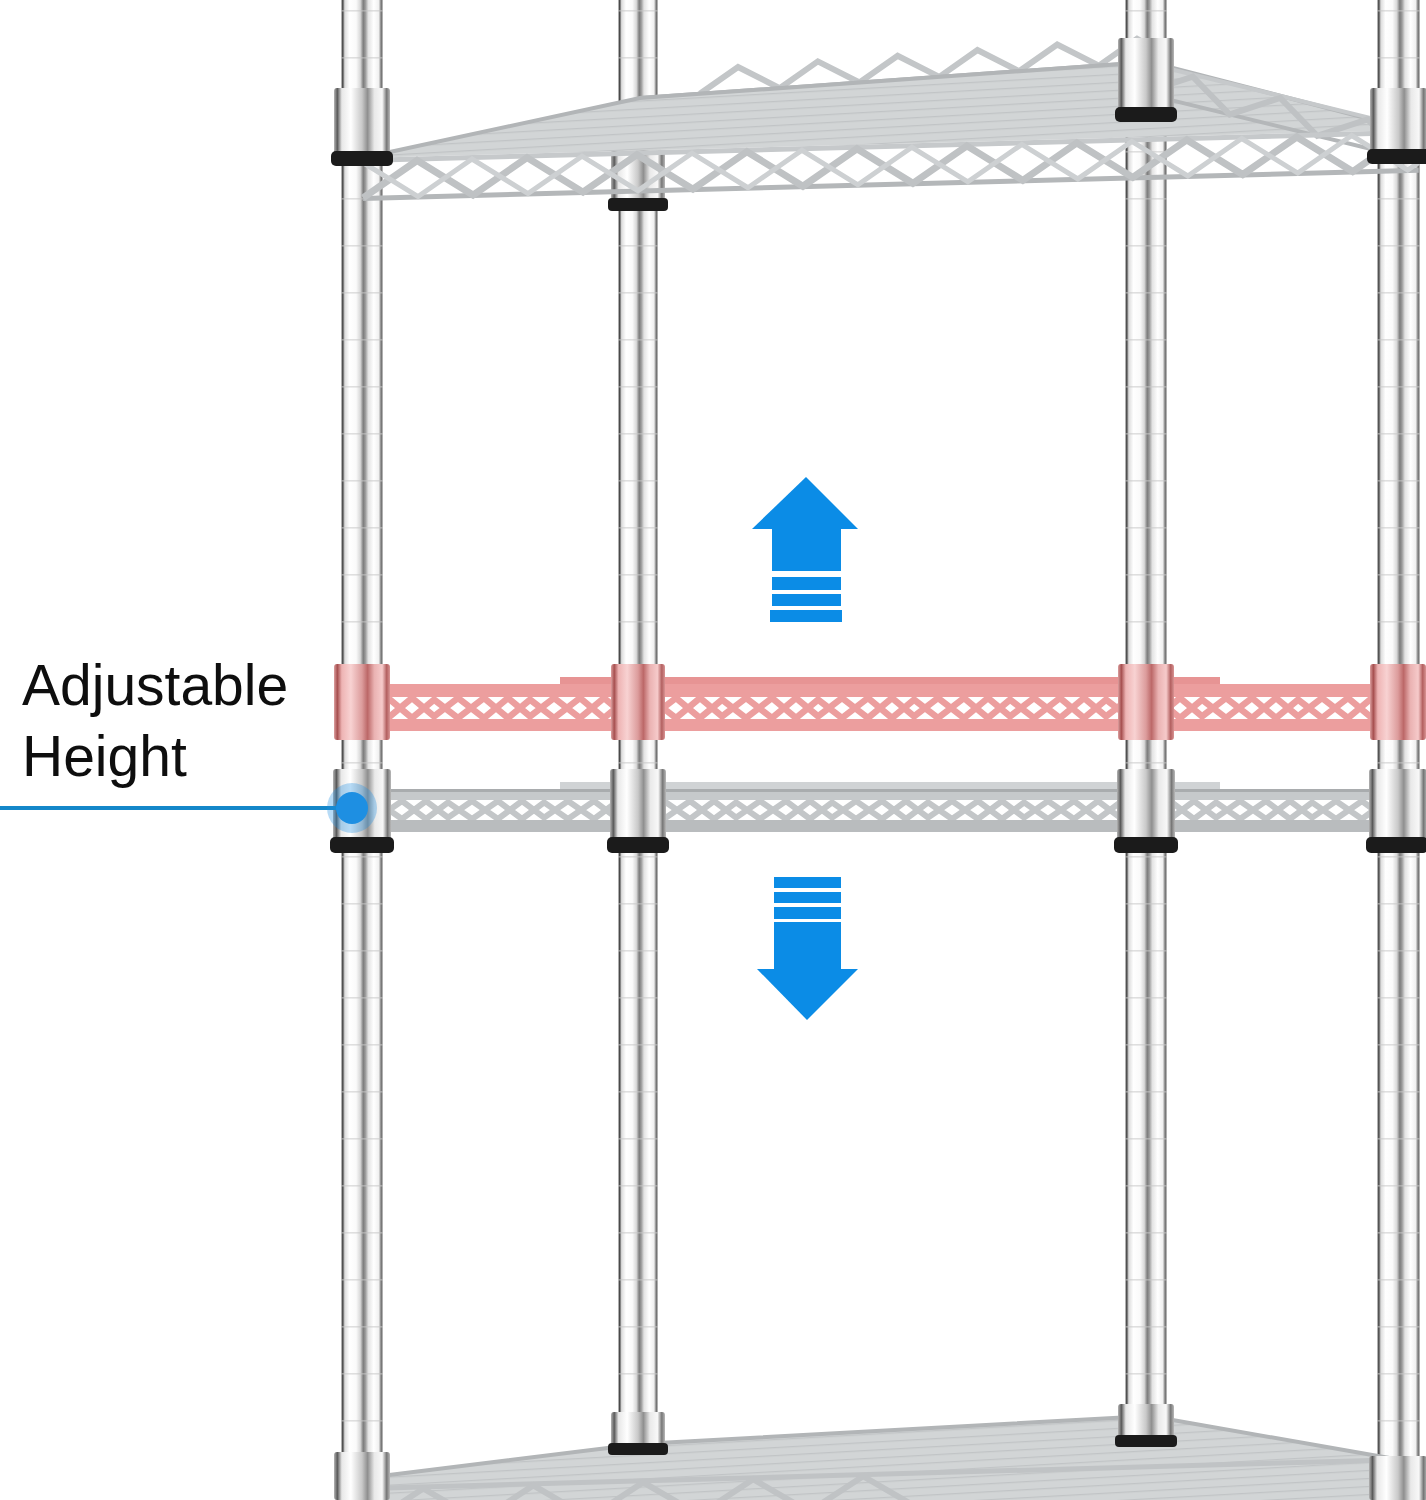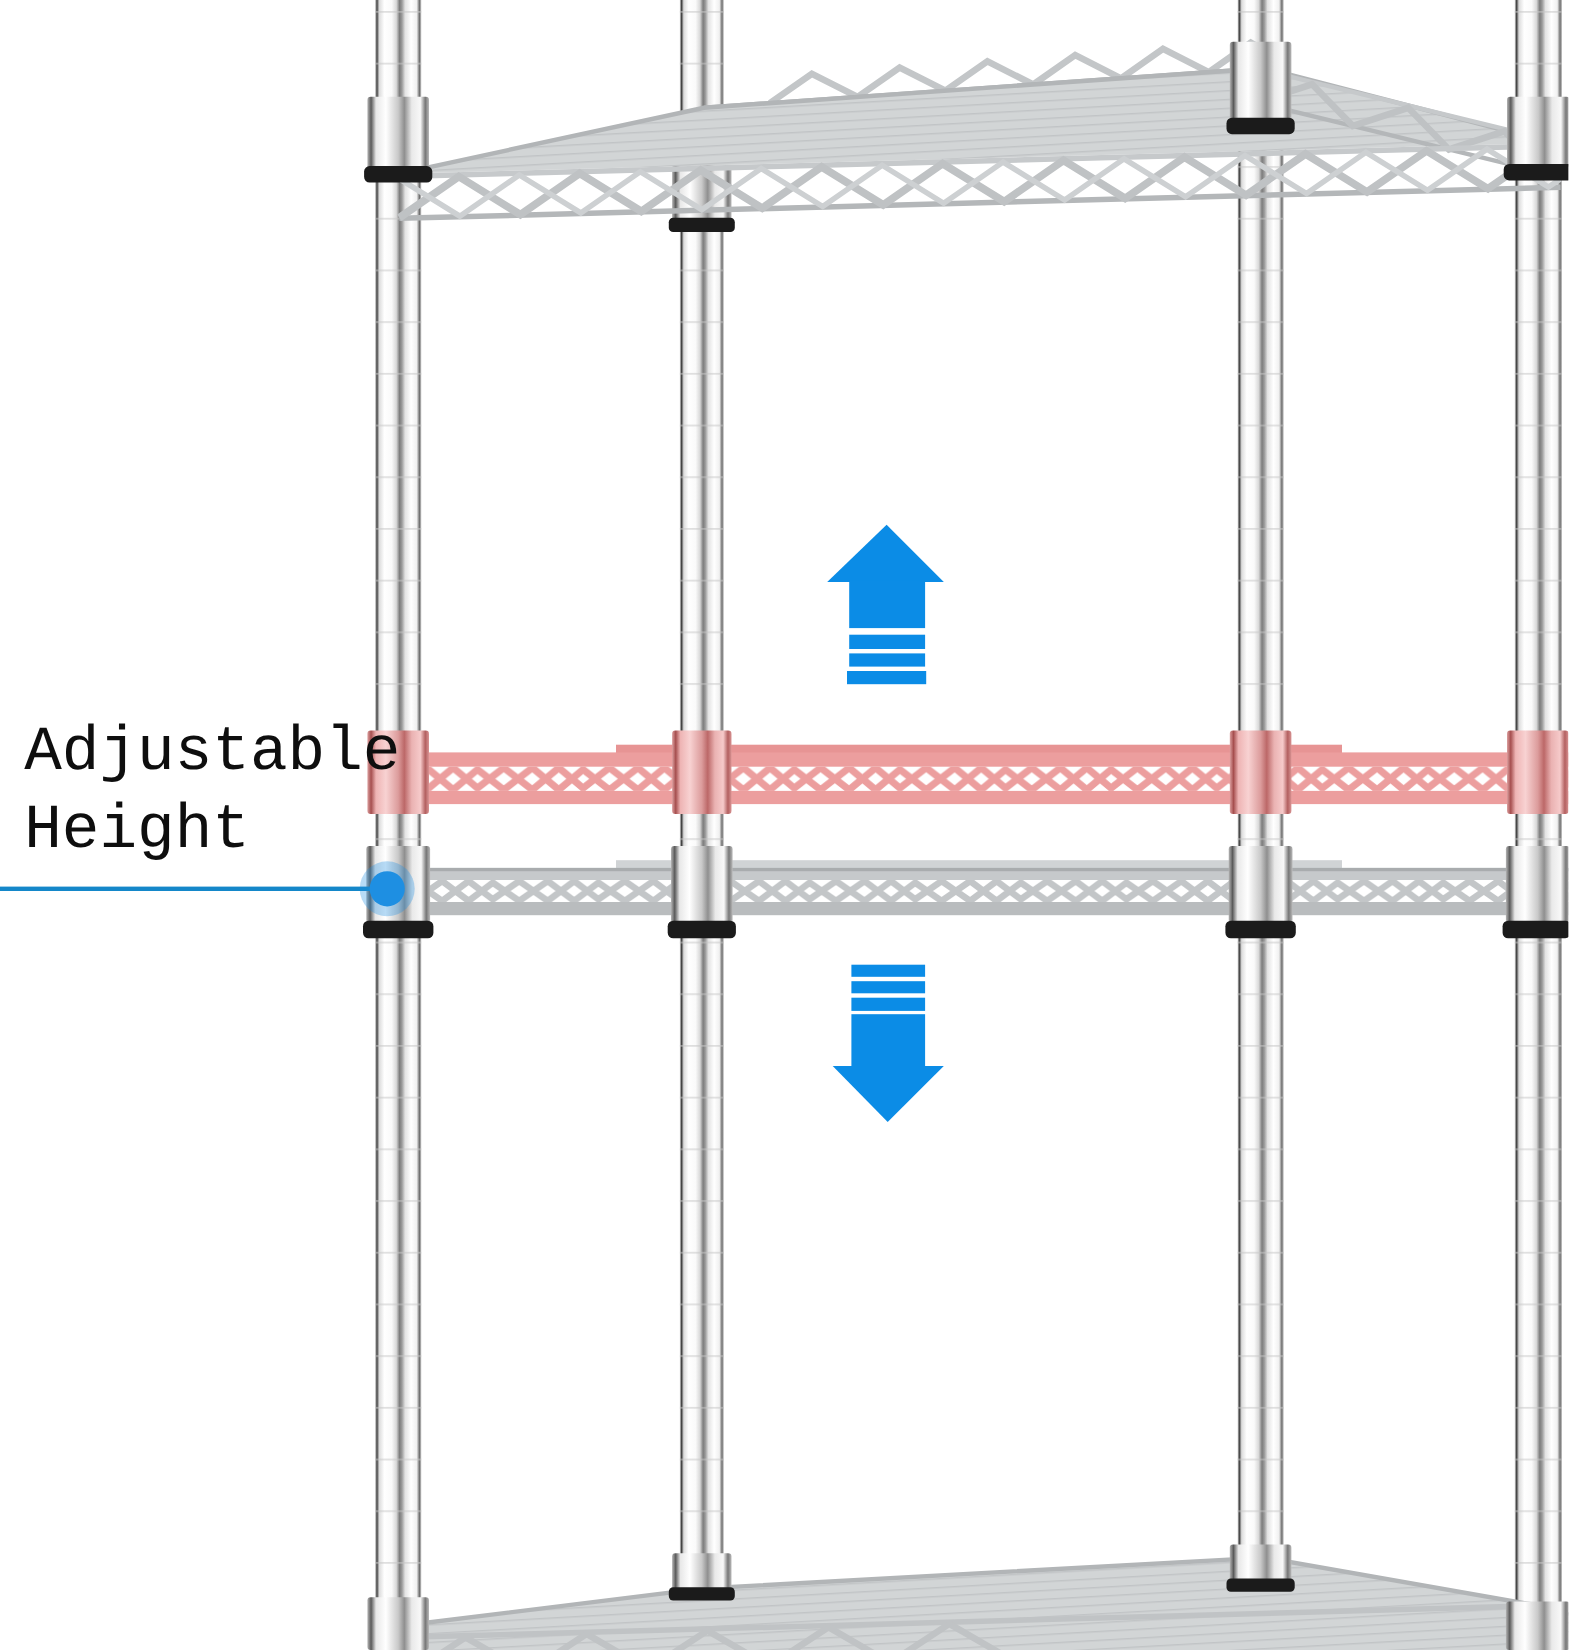--- a/index.html
+++ b/index.html
@@ -1,21 +1,21 @@
 <!DOCTYPE html>
 <html><head>
 <meta charset="utf-8">
 <style>
   html,body{margin:0;padding:0;background:#ffffff;}
   #stage{
     position:relative;
     width:1426px;height:1500px;
     background:#ffffff;
     overflow:hidden;
-    font-family:Liberation Mono, monospace;
+    font-family:Liberation Sans, sans-serif;
   }
   #scene-svg{position:absolute;left:0;top:0;}
   .callout-label{
     position:absolute;
     left:22px;top:650px;
     width:330px;
     font-size:57px;
     line-height:71px;
     color:#0e0e0e;
     letter-spacing:0;

